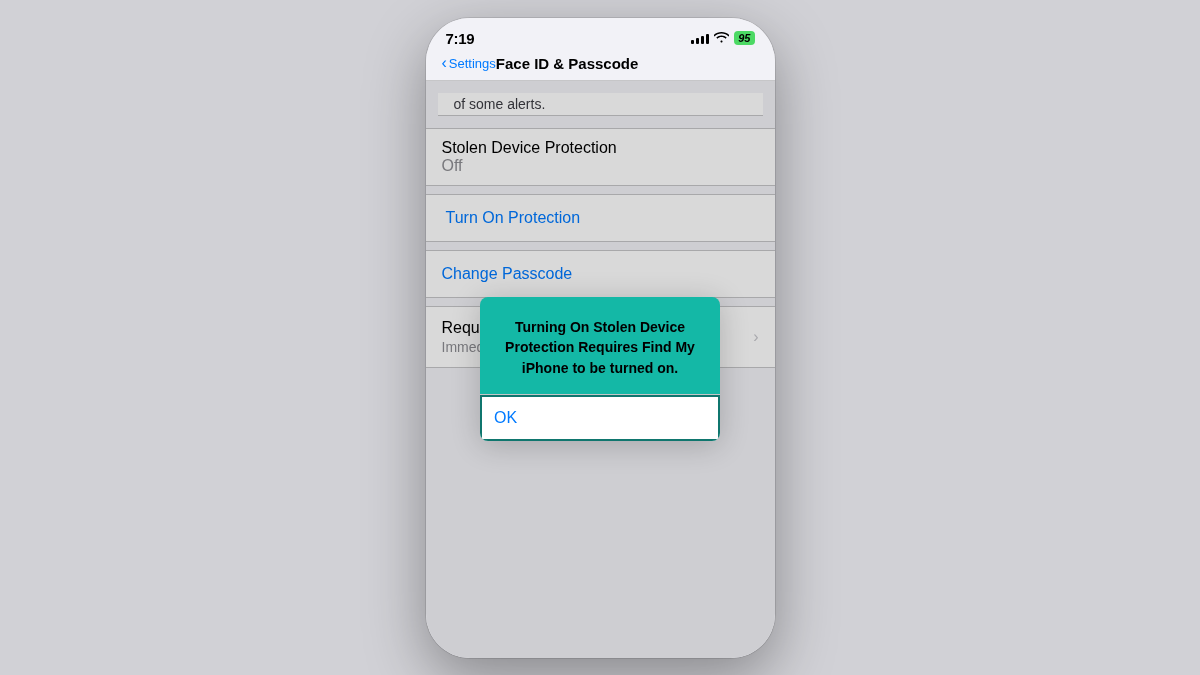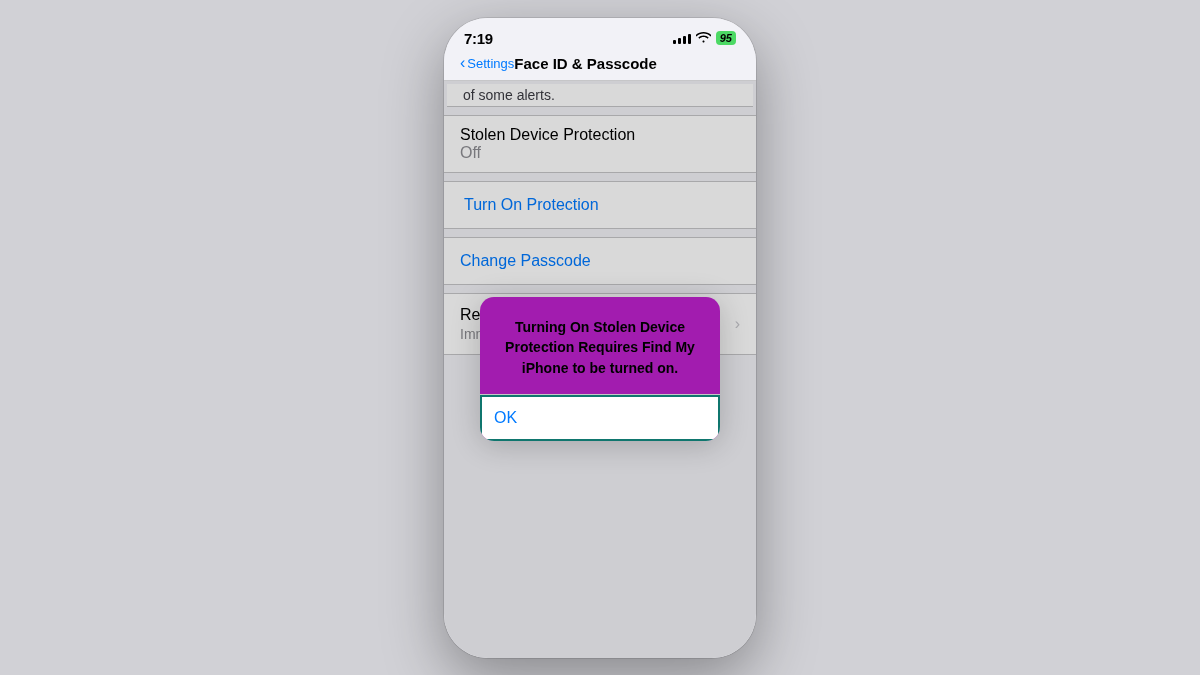--- a/index.html
+++ b/index.html
@@ -12,21 +12,21 @@
       width: 1200px;
       height: 675px;
       background: #d1d1d6;
       display: flex;
       align-items: center;
       justify-content: center;
       font-family: -apple-system, 'SF Pro Text', 'Helvetica Neue', Arial, sans-serif;
     }
 
     .phone-container {
-      width: 312px;
+      width: 349px;
       height: 640px;
       background: #f2f2f7;
       border-radius: 44px;
       overflow: hidden;
       box-shadow: 0 20px 60px rgba(0,0,0,0.35), 0 0 0 1px rgba(0,0,0,0.1);
       position: relative;
       display: flex;
       flex-direction: column;
     }
 
@@ -123,21 +123,21 @@
     .content-area {
       flex: 1;
       overflow: hidden;
       position: relative;
       background: #f2f2f7;
     }
 
     
     .top-section {
       background: #ffffff;
-      margin: 3px;
+      margin: 12px;
       padding: 2px 16px;
       border-bottom: 1px solid #c6c6c8;
     }
 
     .top-text {
       font-size: 14px;
       color: #3c3c43;
     }
 
     
@@ -237,22 +237,22 @@
       right: 0;
       bottom: 0;
       background: rgba(0, 0, 0, 0.15);
       display: flex;
       align-items: center;
       justify-content: center;
       z-index: 100;
     }
 
     .modal-dialog {
-      background: #a21caf;
-      border-radius: 14px;
+      background: #14b8a6;
+      border-radius: 8px;
       width: 240px;
       overflow: hidden;
       box-shadow: 0 4px 30px rgba(0,0,0,0.2);
     }
 
     .modal-content {
       padding: 20px 16px 16px 16px;
     }
 
     .modal-message {

